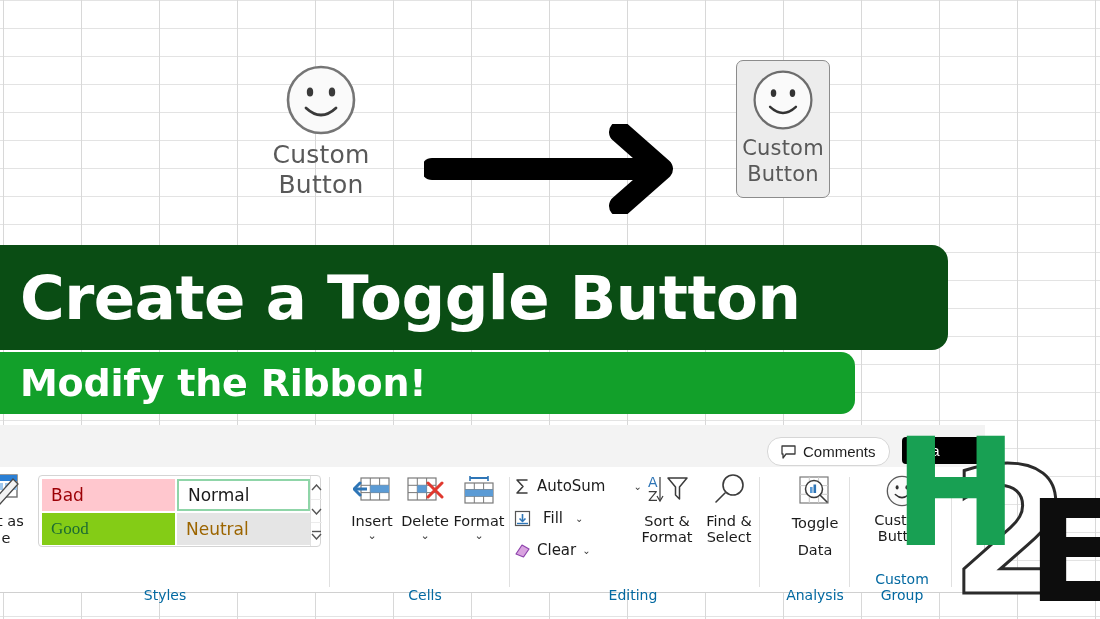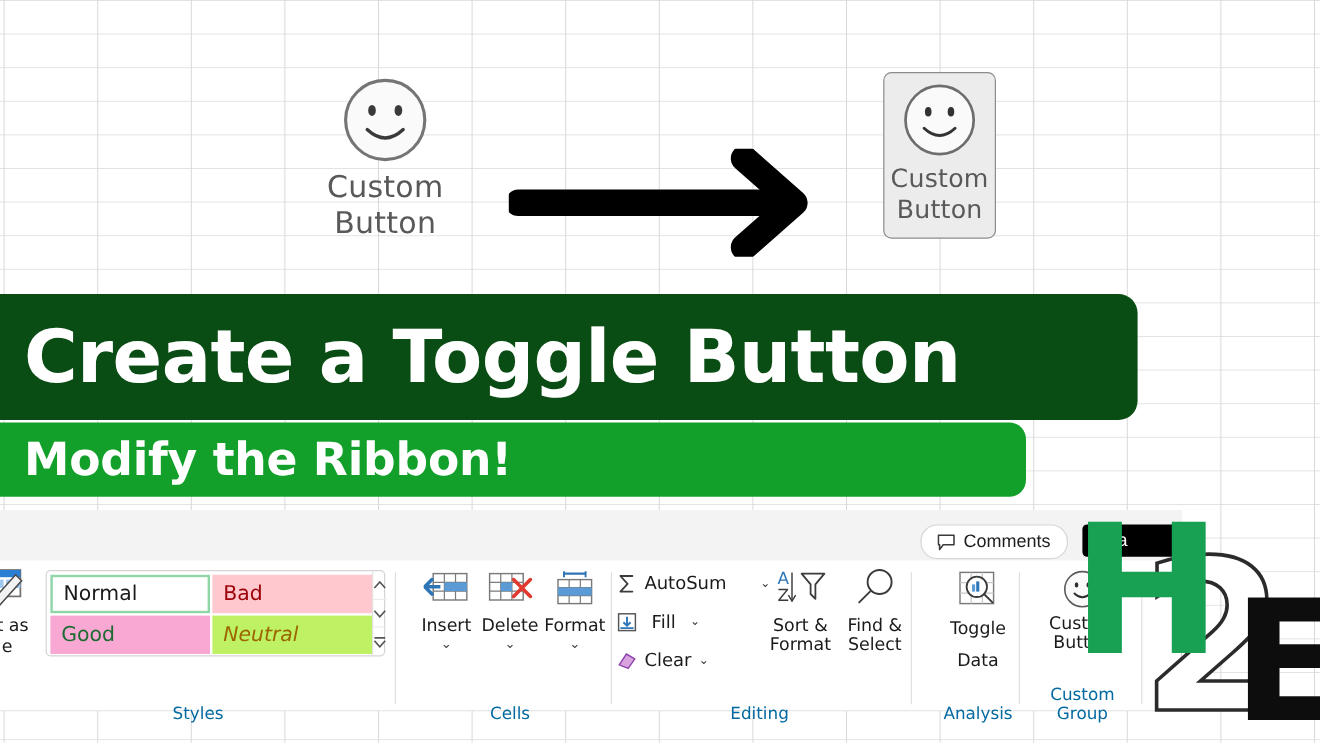--- a/index.html
+++ b/index.html
@@ -104,22 +104,22 @@
     display:flex;
   }
   #styles-cells{display:grid;grid-template-columns:133px 133px;grid-template-rows:32px 32px;
     gap:2px;padding:3px 0 0 3px;}
   .style-cell{
     display:flex;align-items:center;padding-left:9px;font-size:17px;
     font-family:"DejaVu Sans", sans-serif;box-sizing:border-box;
   }
   .sc-normal{background:#ffffff;border:2px solid #8fd5a8;color:#1a1a1a;}
   .sc-bad{background:#ffc7ce;color:#9c0006;}
-  .sc-good{background:#f9a8d4;color:#1d6b32;}
-  .sc-neutral{background:#bef264;color:#9c6500;font-style:italic;}
+  .sc-good{background:#84cc16;color:#1d6b32;font-family:Liberation Serif, serif;}
+  .sc-neutral{background:#e5e5e5;color:#9c6500;}
   #styles-scroll{
     width:22px;margin-left:auto;display:flex;flex-direction:column;
     border-left:1px solid #e2e2e2;
   }
   .scroll-btn{
     flex:1;display:flex;align-items:center;justify-content:center;
     font-size:11px;color:#555;border-bottom:1px solid #ececec;
   }
   .scroll-btn:last-child{border-bottom:none;}
 
@@ -207,22 +207,22 @@
           <rect x="2" y="10" width="12" height="7" fill="#9fc8ee"></rect>
           <rect x="16" y="10" width="12" height="7" fill="#9fc8ee"></rect>
           <path d="M6 26 L24 6 L29 11 L11 31 Z" fill="#f2f2f2" stroke="#4a4a4a" stroke-width="1.3"></path>
         </svg>
         <span class="bb-label">at as</span>
         <span class="bb-label" style="margin-top:1px;">e</span>
       </div>
 
       <div id="styles-gallery">
         <div id="styles-cells">
+          <div class="style-cell sc-bad">Bad</div>
           <div class="style-cell sc-normal">Normal</div>
-          <div class="style-cell sc-bad">Bad</div>
           <div class="style-cell sc-good">Good</div>
           <div class="style-cell sc-neutral">Neutral</div>
         </div>
         <div id="styles-scroll">
           <div class="scroll-btn">
             <svg width="11" height="7" viewBox="0 0 11 7">
                 <polyline points="1,6 5.5,1 10,6" fill="none" stroke="#555" stroke-width="1.4"></polyline>
               </svg>
           </div>
           <div class="scroll-btn">

